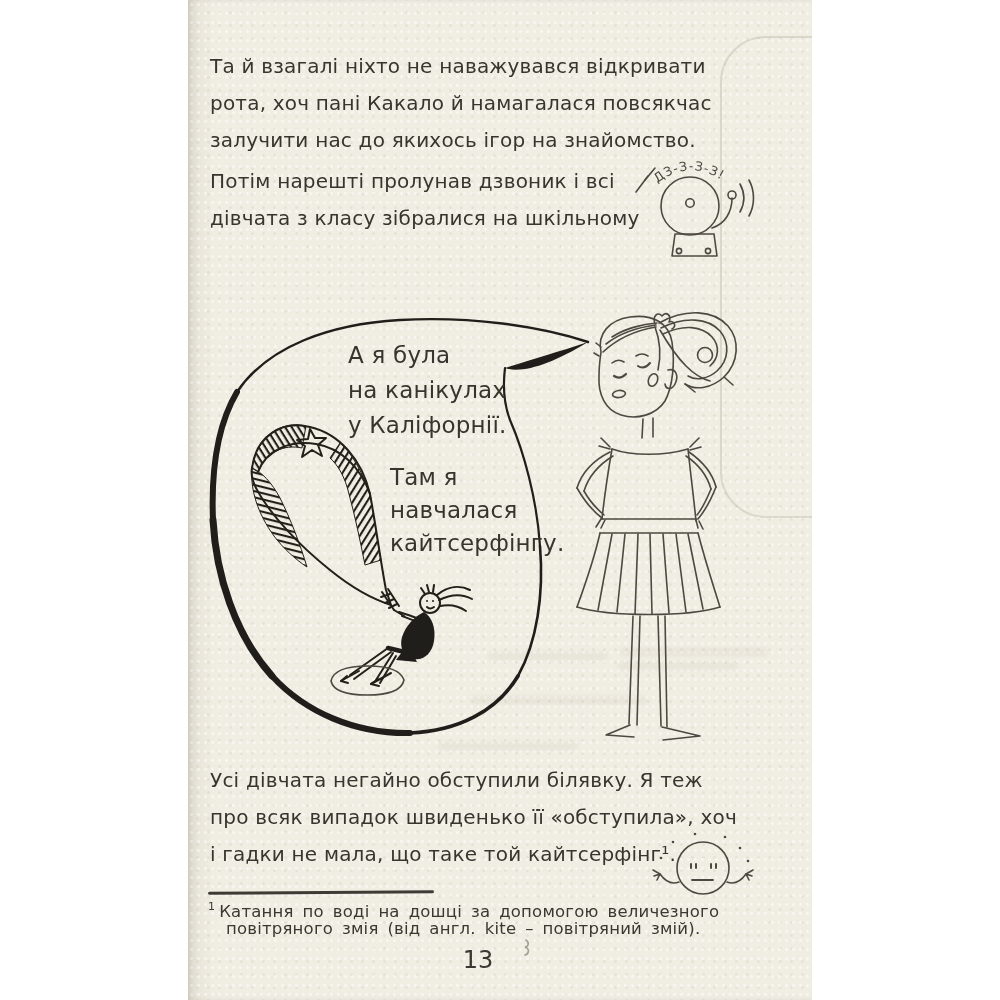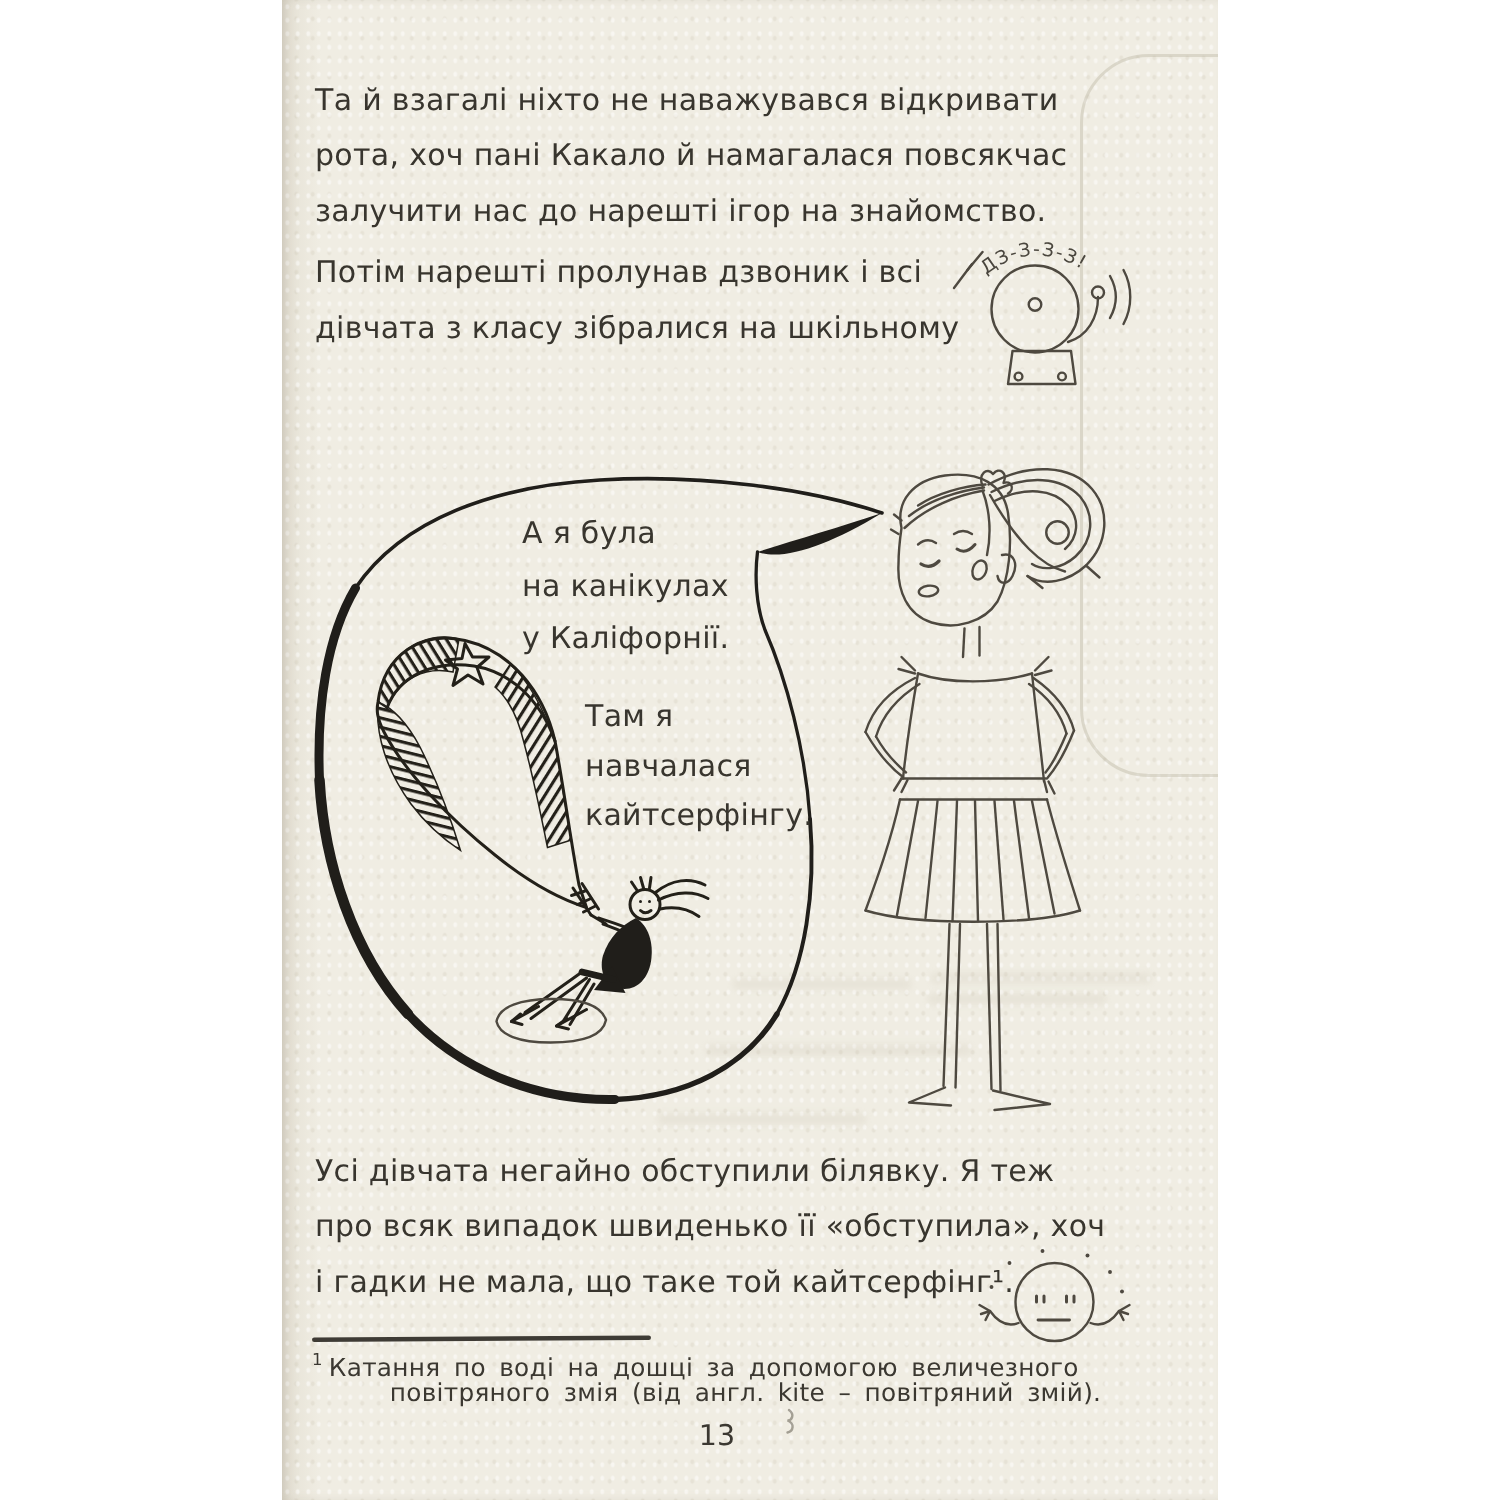--- a/index.html
+++ b/index.html
@@ -10,34 +10,34 @@
         background-image:
           radial-gradient(rgba(255,255,255,.5) 1px, transparent 1.6px),
           radial-gradient(rgba(205,198,180,.28) 1px, transparent 1.6px),
           linear-gradient(90deg, rgba(190,182,162,.22), rgba(255,255,255,0) 26px);
         background-size:7px 9px, 11px 13px, 100% 100%;
         background-position:0 0, 4px 6px, 0 0;
         box-shadow:inset 5px 0 9px -4px rgba(140,130,110,.38);}
   .para{position:absolute;margin:0;font-size:20px;line-height:37px;color:#38352e;
         letter-spacing:.2px;white-space:nowrap;}
   .tline{display:block;}
-  .bubble-text{position:absolute;font-size:20px;color:#38352e;letter-spacing:.2px;white-space:nowrap;}
+  .bubble-text{position:absolute;font-size:23px;color:#38352e;letter-spacing:.2px;white-space:nowrap;}
   .bubble-a{line-height:35px;}
   .bubble-b{line-height:33px;}
   .bell-wrap{position:absolute;left:440px;top:146px;width:135px;height:118px;}
   .scene-wrap{position:absolute;left:12px;top:308px;width:592px;height:445px;}
   .shrug-wrap{position:absolute;left:457px;top:828px;width:120px;height:85px;}
   .fn-rule{position:absolute;left:20px;top:891px;width:226px;height:2.5px;background:#3e3b35;
            border-radius:2px;transform:rotate(-.35deg);}
   .footnote{position:absolute;left:20px;top:898px;width:560px;font-size:16.5px;line-height:17px;
             color:#3b3831;word-spacing:3.5px;letter-spacing:.2px;}
   .footnote sup{font-size:11px;margin-right:4px;}
-  .fn-l2{display:block;padding-left:18px;text-align:center;}
+  .fn-l2{display:block;padding-left:18px;}
   .page-number{position:absolute;left:240px;top:946px;width:100px;text-align:center;
-               font-size:19px;color:#3b3831;}
+               font-size:24px;color:#3b3831;}
   .ghost-frame{position:absolute;left:532px;top:36px;width:300px;height:478px;
                border:2px solid rgba(186,179,160,.40);border-radius:46px;}
   .smudge{position:absolute;height:8px;border-radius:4px;background:#b4ab94;opacity:.13;filter:blur(2px);}
   .speck{position:absolute;left:333px;top:938px;width:12px;height:20px;}
   
   svg .d{fill:none;stroke:#4e4940;stroke-width:1.6;stroke-linecap:round;stroke-linejoin:round;}
   svg .db{fill:none;stroke:#232019;stroke-width:2;stroke-linecap:round;stroke-linejoin:round;}
   svg .fill{fill:#201e1a;stroke:none;}
   .bell-sound{font-size:12.5px;letter-spacing:1px;fill:#4a463e;}
 </style>
@@ -50,21 +50,21 @@
     <div class="ghost-frame"></div>
     <div class="smudge" style="left:300px;top:652px;width:120px;"></div>
     <div class="smudge" style="left:432px;top:648px;width:148px;"></div>
     <div class="smudge" style="left:282px;top:696px;width:178px;"></div>
     <div class="smudge" style="left:430px;top:662px;width:120px;"></div>
     <div class="smudge" style="left:250px;top:742px;width:140px;"></div>
 
     <p class="para" style="left:22px;top:48px;">
       <span class="tline">Та й взагалі ніхто не наважувався відкривати</span>
       <span class="tline">рота, хоч пані Какало й намагалася повсякчас</span>
-      <span class="tline">залучити нас до нарешті ігор на знайомство.</span>
+      <span class="tline">залучити нас до якихось ігор на знайомство.</span>
     </p>
 
     <p class="para" style="left:22px;top:163px;">
       <span class="tline">Потім нарешті пролунав дзвоник і всі</span>
       <span class="tline">дівчата з класу зібралися на шкільному</span>
     </p>
 
     <div class="bell-wrap">
       <svg width="135" height="118" viewBox="0 0 135 118">
         <defs>

